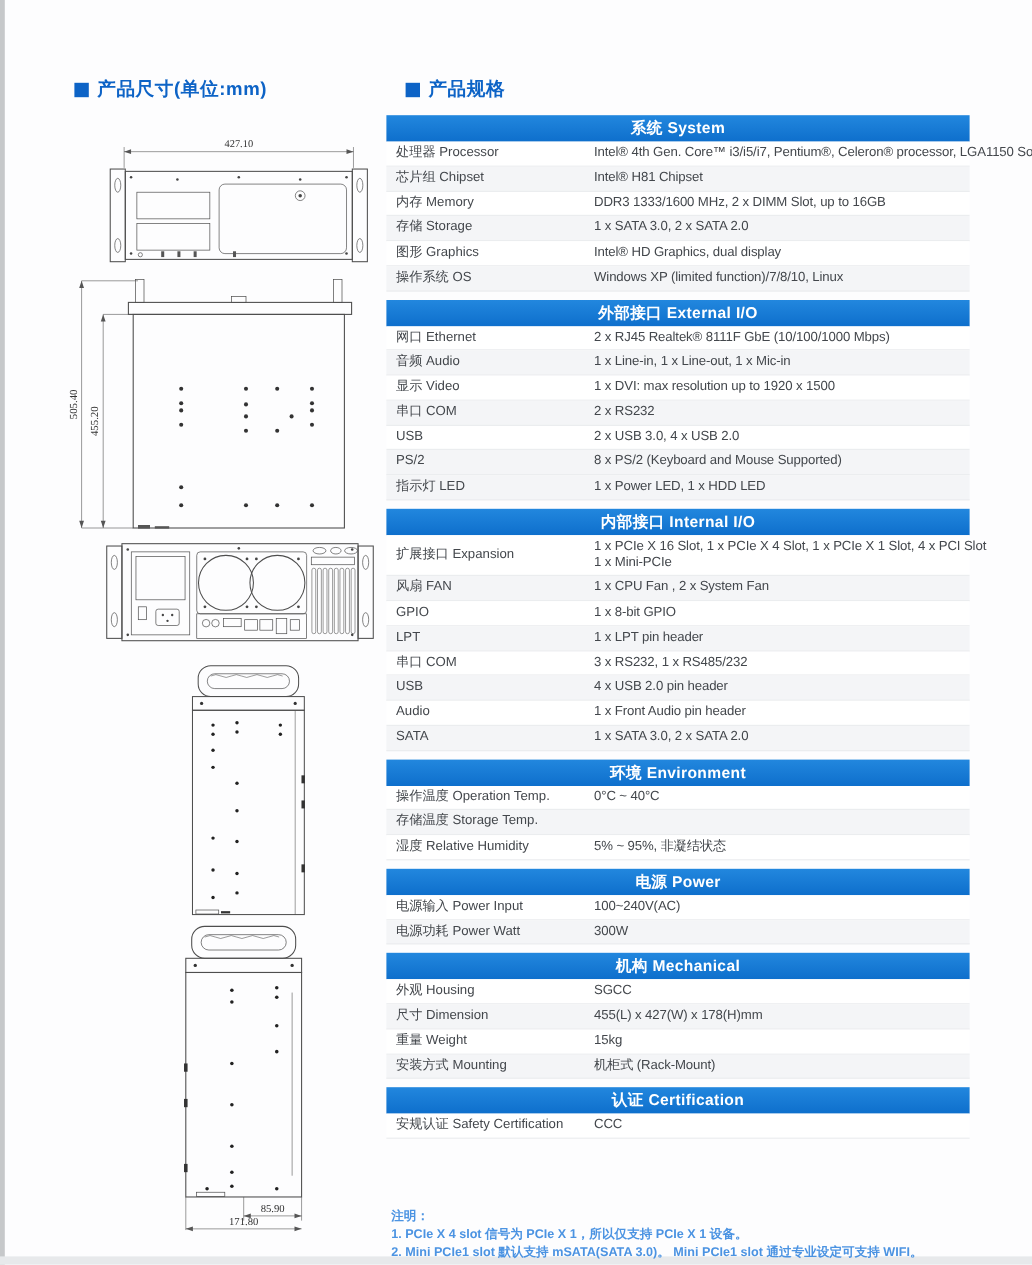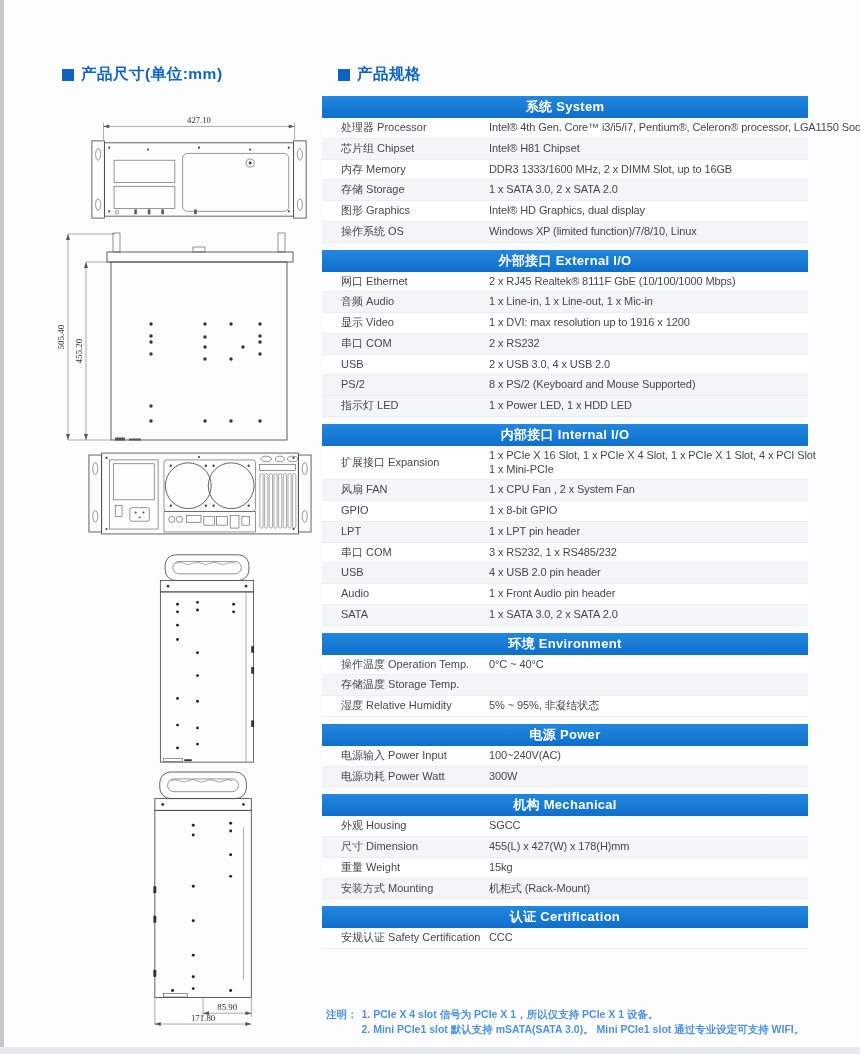--- a/index.html
+++ b/index.html
@@ -18,27 +18,27 @@
 
   
   #spec-table{position:absolute;left:322px;top:96px;width:486px;}
   .sec{margin-bottom:7px;}
   .sec-header{height:22px;background:linear-gradient(180deg,#2287de,#0e6fcc);
     color:#fff;font-size:13px;font-weight:bold;display:flex;align-items:center;
     justify-content:center;letter-spacing:.3px;}
   .row{display:flex;align-items:center;border-bottom:1px solid #ebedef;
     font-size:11px;color:#43474c;background:#fff;}
   .row.alt{background:#f4f5f7;}
-  .cell-label{width:148px;flex:none;padding:3px 0 3px 8px;line-height:1.25;margin-left:11px;}
+  .cell-label{width:148px;flex:none;padding:3px 17px 3px 8px;line-height:1.25;}
   .cell-value{flex:1;padding:3px 0;line-height:1.25;letter-spacing:-0.1px;}
   .vline{white-space:nowrap;}
 
   
   #notes{position:absolute;left:326px;top:1007px;width:500px;display:flex;
-    font-size:10.5px;color:#4b93e2;line-height:1.45;font-weight:bold;}
+    font-size:10.5px;color:#4b93e2;line-height:1.45;font-weight:bold;flex-direction:column;}
   #notes .prefix{flex:none;margin-right:4px;}
 
   
   .drawing{position:absolute;}
   #front-view{left:88px;top:108px;width:222px;height:114px;}
   #top-view{left:55px;top:220px;width:250px;height:237px;}
   #rear-view{left:87px;top:447px;width:226px;height:93px;}
   #side-view-1{left:148px;top:551px;width:118px;height:214px;}
   #side-view-2{left:144px;top:768px;width:128px;height:264px;}
   .dim-text{font-family:"Liberation Serif",serif;font-size:9px;fill:#333;}
@@ -327,21 +327,21 @@
       </div>
       <div class="row alt">
         <div class="cell-label">音频 Audio</div>
         <div class="cell-value">
           <div class="vline">1 x Line-in, 1 x Line-out, 1 x Mic-in</div>
         </div>
       </div>
       <div class="row">
         <div class="cell-label">显示 Video</div>
         <div class="cell-value">
-          <div class="vline">1 x DVI: max resolution up to 1916 x 1200</div>
+          <div class="vline">1 x DVI: max resolution up to 1920 x 1500</div>
         </div>
       </div>
       <div class="row alt">
         <div class="cell-label">串口 COM</div>
         <div class="cell-value">
           <div class="vline">2 x RS232</div>
         </div>
       </div>
       <div class="row">
         <div class="cell-label">USB</div>

